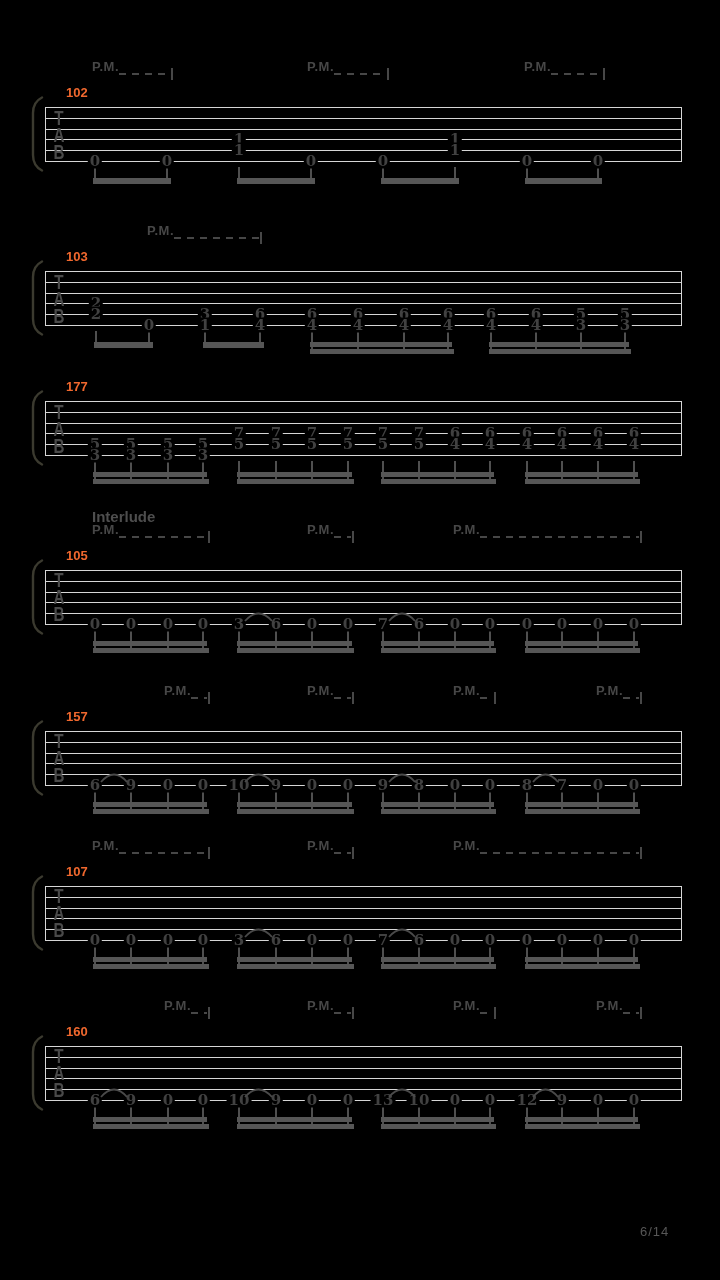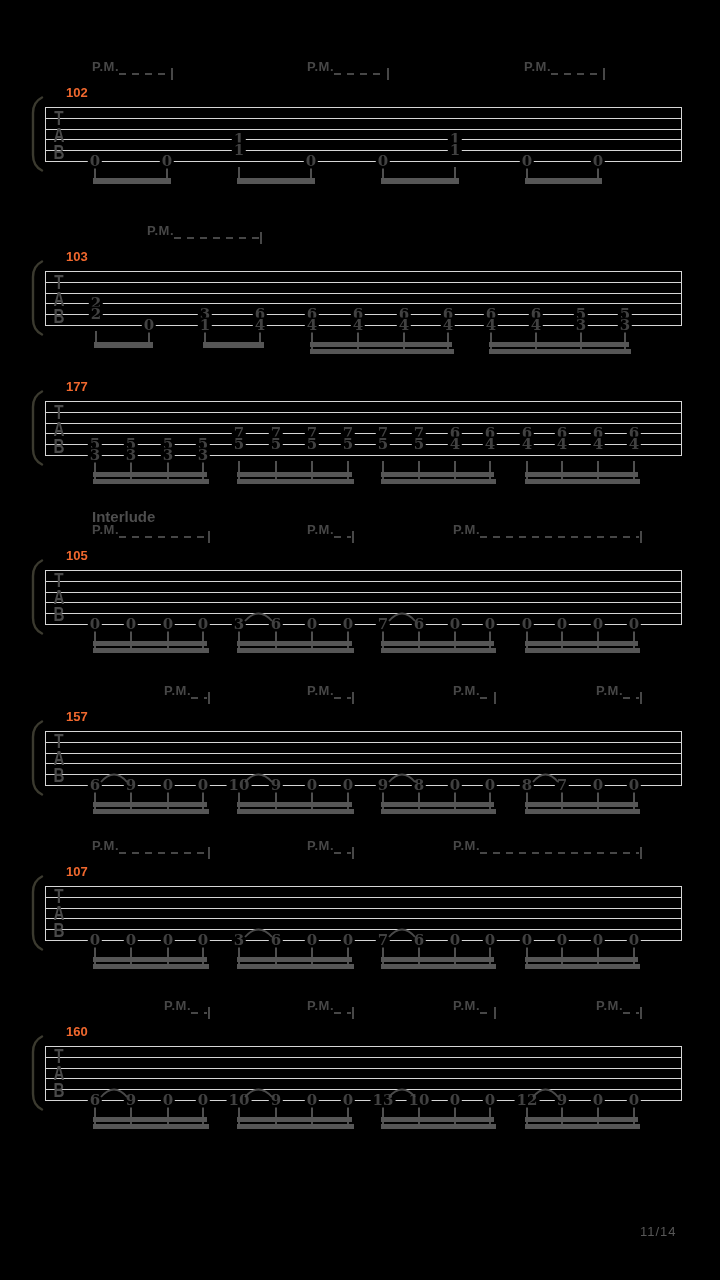--- a/index.html
+++ b/index.html
@@ -21,21 +21,21 @@
   .arc-svg{position:absolute;overflow:visible;z-index:4;}
   .bracket-svg{position:absolute;overflow:visible;}
   #section-label{position:absolute;left:92px;top:509px;font:700 15px "Liberation Sans",sans-serif;line-height:1;}
   #page-indicator{position:absolute;left:640px;top:1225px;font:13px "Liberation Sans",sans-serif;line-height:1;letter-spacing:1px;}
 </style>
 </head>
 <body>
 
 <div id="score">
   <div id="section-label" style="color: rgb(78, 78, 78);">Interlude</div>
-  <div id="page-indicator" style="color: rgb(87, 87, 87);">11/14</div>
+  <div id="page-indicator" style="color: rgb(87, 87, 87);">6/14</div>
 <div>
       <div class="measure-number" style="left: 66px; top: 86px; color: rgb(240, 104, 46);">102</div>
       <div class="bracket-svg" style="left: 29px; top: 96px; width: 16px; height: 76px;"><svg width="16" height="76" viewBox="0 0 16 76">
           <path d="M13 1.5 C6 5 4 10 4 17 L4 59 C4 66 6 71 13 74.5" fill="none" stroke="#3b3a2f" stroke-width="2.4" stroke-linecap="round"></path>
         </svg></div>
       <div class="staff-line" style="left: 45px; top: 107px; width: 636px; background: rgb(214, 214, 214);"></div>
       <div class="staff-line" style="left: 45px; top: 117.8px; width: 636px; background: rgb(214, 214, 214);"></div>
       <div class="staff-line" style="left: 45px; top: 128.6px; width: 636px; background: rgb(214, 214, 214);"></div>
       <div class="staff-line" style="left: 45px; top: 139.4px; width: 636px; background: rgb(214, 214, 214);"></div>
       <div class="staff-line" style="left: 45px; top: 150.2px; width: 636px; background: rgb(214, 214, 214);"></div>

